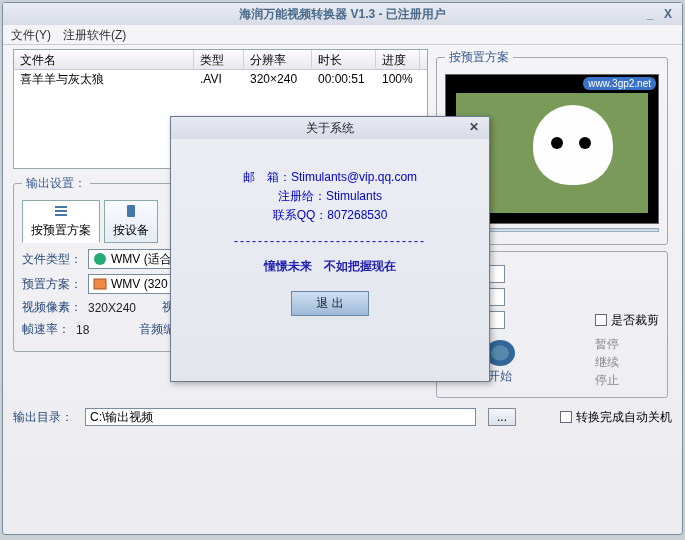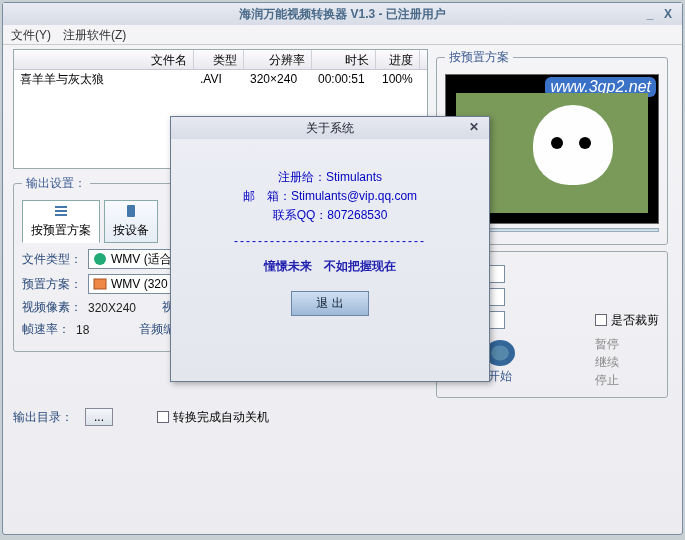--- a/index.html
+++ b/index.html
@@ -9,37 +9,37 @@
 .title-text { flex: 1; text-align: center; color: #4a6a8a; font-weight: bold; }
 .winbtns { position: absolute; right: 6px; display: flex; gap: 2px; }
 .winbtn { width: 16px; height: 14px; display: flex; align-items: center; justify-content: center; color: #4a6a8a; font-weight: bold; cursor: pointer; }
 .menubar { height: 20px; padding: 2px 8px; display: flex; gap: 12px; color: #333; border-bottom: 1px solid #ccc; }
 .menuitem { cursor: pointer; }
 .body { padding: 4px 10px 6px 10px; display: flex; gap: 8px; }
 .leftcol { width: 415px; }
 .rightcol { width: 232px; }
 .table-wrap { background: #fff; border: 1px solid #9aa; height: 120px; }
 .thead { display: flex; background: linear-gradient(#fdfdff,#e8e8ee); border-bottom: 1px solid #c8c8d0; height: 20px; line-height: 20px; }
-.th { padding: 0 6px; border-right: 1px solid #d0d0d8; text-align: right; }
+.th { padding: 0 6px; border-right: 1px solid #d0d0d8; }
 .trow { display: flex; height: 18px; line-height: 18px; }
 .td { padding: 0 6px; }
 .c1 { width: 180px; } .c2 { width: 50px; } .c3 { width: 68px; } .c4 { width: 64px; } .c5 { width: 44px; }
 fieldset { border: 1px solid #a0a8b0; border-radius: 3px; margin: 6px 0; padding: 8px; }
 legend { color: #3a5a90; padding: 0 4px; }
 .tabs { display: flex; gap: 4px; margin-bottom: 6px; }
 .tab { border: 1px solid #8aa; padding: 3px 8px; background: linear-gradient(#f8faff,#e6ecf4); display: flex; gap: 4px; align-items: center; cursor: pointer; flex-direction: column; }
 .tab.active { background: #fff; border-bottom-color: #fff; }
 .mini-icon { width: 14px; height: 14px; display: inline-flex; }
 .row { display: flex; align-items: center; gap: 6px; margin: 5px 0; }
 .label { color: #2a4a7a; }
 .val { color: #222; }
 .combo { background: #fff; border: 1px solid #7a8ca0; height: 20px; display: flex; align-items: center; padding: 0 4px; width: 130px; gap: 4px; }
 .navbtn { width: 18px; height: 18px; border: 1px solid #889; background: linear-gradient(#f8f8fc,#d8d8e4); display: flex; align-items: center; justify-content: center; cursor: pointer; }
 .preview-box { background: #000; border: 1px solid #666; height: 150px; position: relative; overflow: hidden; }
-.preview-badge { position: absolute; top: 2px; right: 2px; background: #3a72c8; color: #fff; padding: 1px 5px; border-radius: 6px; font-size: 16px; font-style: italic; }
+.preview-badge { position: absolute; top: 2px; right: 2px; background: #3a72c8; color: #fff; padding: 1px 5px; border-radius: 6px; font-size: 10px; }
 .sheep { position: absolute; top: 18px; left: 10px; right: 10px; bottom: 10px; background: #7a9a5a; }
 .sheep-face { position: absolute; left: 40%; top: 10%; width: 80px; height: 80px; background: #fefefe; border-radius: 50% 50% 45% 45%; }
 .sheep-eye { position: absolute; width: 12px; height: 12px; background: #000; border-radius: 50%; top: 32px; }
 .slider { width: 100%; margin-top: 4px; height: 8px; }
 .slider-track { height: 4px; background: linear-gradient(#bcc,#def); border: 1px solid #9ab; position: relative; }
 .slider-thumb { position: absolute; left: 0; top: -4px; width: 10px; height: 12px; background: linear-gradient(#f0f4fa,#c8d4e6); border: 1px solid #789; cursor: pointer; }
 .field { display: flex; align-items: center; gap: 6px; margin: 5px 0; }
 .txtin { border: 1px solid #7a8ca0; height: 18px; padding: 0 4px; background: #fff; }
 .chk { display: flex; gap: 4px; align-items: center; }
 .chk-box { width: 12px; height: 12px; border: 1px solid #667; background: #fff; }
@@ -206,35 +206,36 @@
             <div>继续</div>
             <div>停止</div>
           </div>
         </div>
       </div>
     </div>
   </div>
 
   <div class="outrow">
     <span class="label">输出目录：</span>
+    <span class="txtin outpath">C:\输出视频</span>
     <span class="btn-sm">...</span>
     <span style="width:20px"></span>
     <label class="chk">
       <span class="chk-box"></span>
       <span>转换完成自动关机</span>
     </label>
   </div>
 </div>
 
 <div class="modal">
   <div class="modal-title">
     <span>关于系统</span>
     <span class="modal-close">✕</span>
   </div>
   <div class="modal-body">
+    <div class="modal-line"><span>邮　箱：</span><span>Stimulants@vip.qq.com</span></div>
     <div class="modal-line"><span>注册给：</span><span>Stimulants</span></div>
-    <div class="modal-line"><span>邮　箱：</span><span>Stimulants@vip.qq.com</span></div>
     <div class="modal-line"><span>联系QQ：</span><span>807268530</span></div>
     <div class="modal-div">--------------------------------</div>
     <div class="motto">憧憬未来　不如把握现在</div>
     <span class="exit-btn">退 出</span>
   </div>
 </div>
 
 </body></html>

